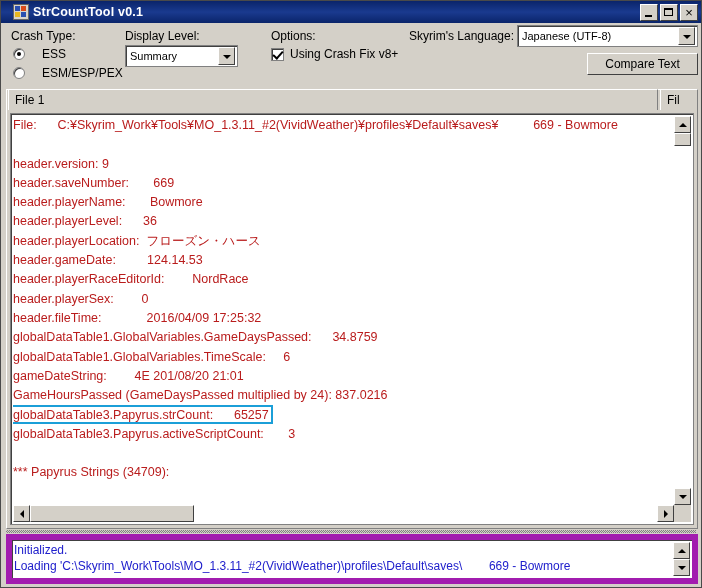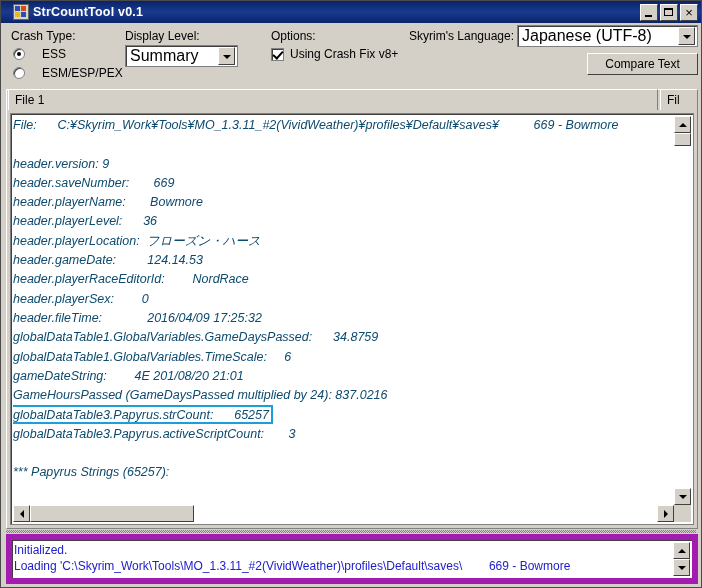--- a/index.html
+++ b/index.html
@@ -160,21 +160,21 @@
     border: 1px solid #808080;
     box-shadow: inset 1px 1px 0 #404040;
     box-sizing: border-box;
     display: flex;
     align-items: center;
     height: 22px;
     cursor: default;
   }
   .combo-value {
     flex: 1 1 auto;
-    font-size: 16px;
+    font-size: 11px;
     padding-left: 4px;
     color: #000;
     white-space: nowrap;
     overflow: hidden;
   }
   .combo-arrow {
     width: 17px;
     height: 18px;
     margin-right: 2px;
     background: #d4d0c8;
@@ -267,24 +267,23 @@
     left: 2px;
     top: 2px;
     right: 19px;
     bottom: 19px;
     overflow: hidden;
   }
   .code-line {
     font-family: "Liberation Sans", sans-serif;
     font-size: 12.5px;
     line-height: 19.3px;
-    color: #0c4a6e;
+    color: #b91c1c;
     white-space: pre;
     height: 19.3px;
-    font-style: italic;
   }
   .code-line.highlight {
     display: inline-block;
     border: 2px solid #1b9fd8;
     margin-left: -2px;
     padding: 0 2px 0 0;
     line-height: 16px;
     height: 19px;
     box-sizing: border-box;
   }
@@ -551,21 +550,21 @@
           <div class="code-line">header.fileTime:             2016/04/09 17:25:32</div>
           <div class="code-line">globalDataTable1.GlobalVariables.GameDaysPassed:      34.8759</div>
           <div class="code-line">globalDataTable1.GlobalVariables.TimeScale:     6</div>
           <div class="code-line">gameDateString:        4E 201/08/20 21:01</div>
           <div class="code-line">GameHoursPassed (GameDaysPassed multiplied by 24): 837.0216</div>
           <div class="hl-wrap">
             <span class="code-line highlight">globalDataTable3.Papyrus.strCount:      65257</span>
           </div>
           <div class="code-line">globalDataTable3.Papyrus.activeScriptCount:       3</div>
           <div class="code-line"></div>
-          <div class="code-line">*** Papyrus Strings (65257):</div>
+          <div class="code-line">*** Papyrus Strings (34709):</div>
         </div>
 
         <div class="vscroll">
           <div class="sb-btn sb-up"></div>
           <div class="sb-thumb"></div>
           <div class="sb-btn sb-down"></div>
         </div>
 
         <div class="hscroll">
           <div class="sb-btn sb-left"></div>

